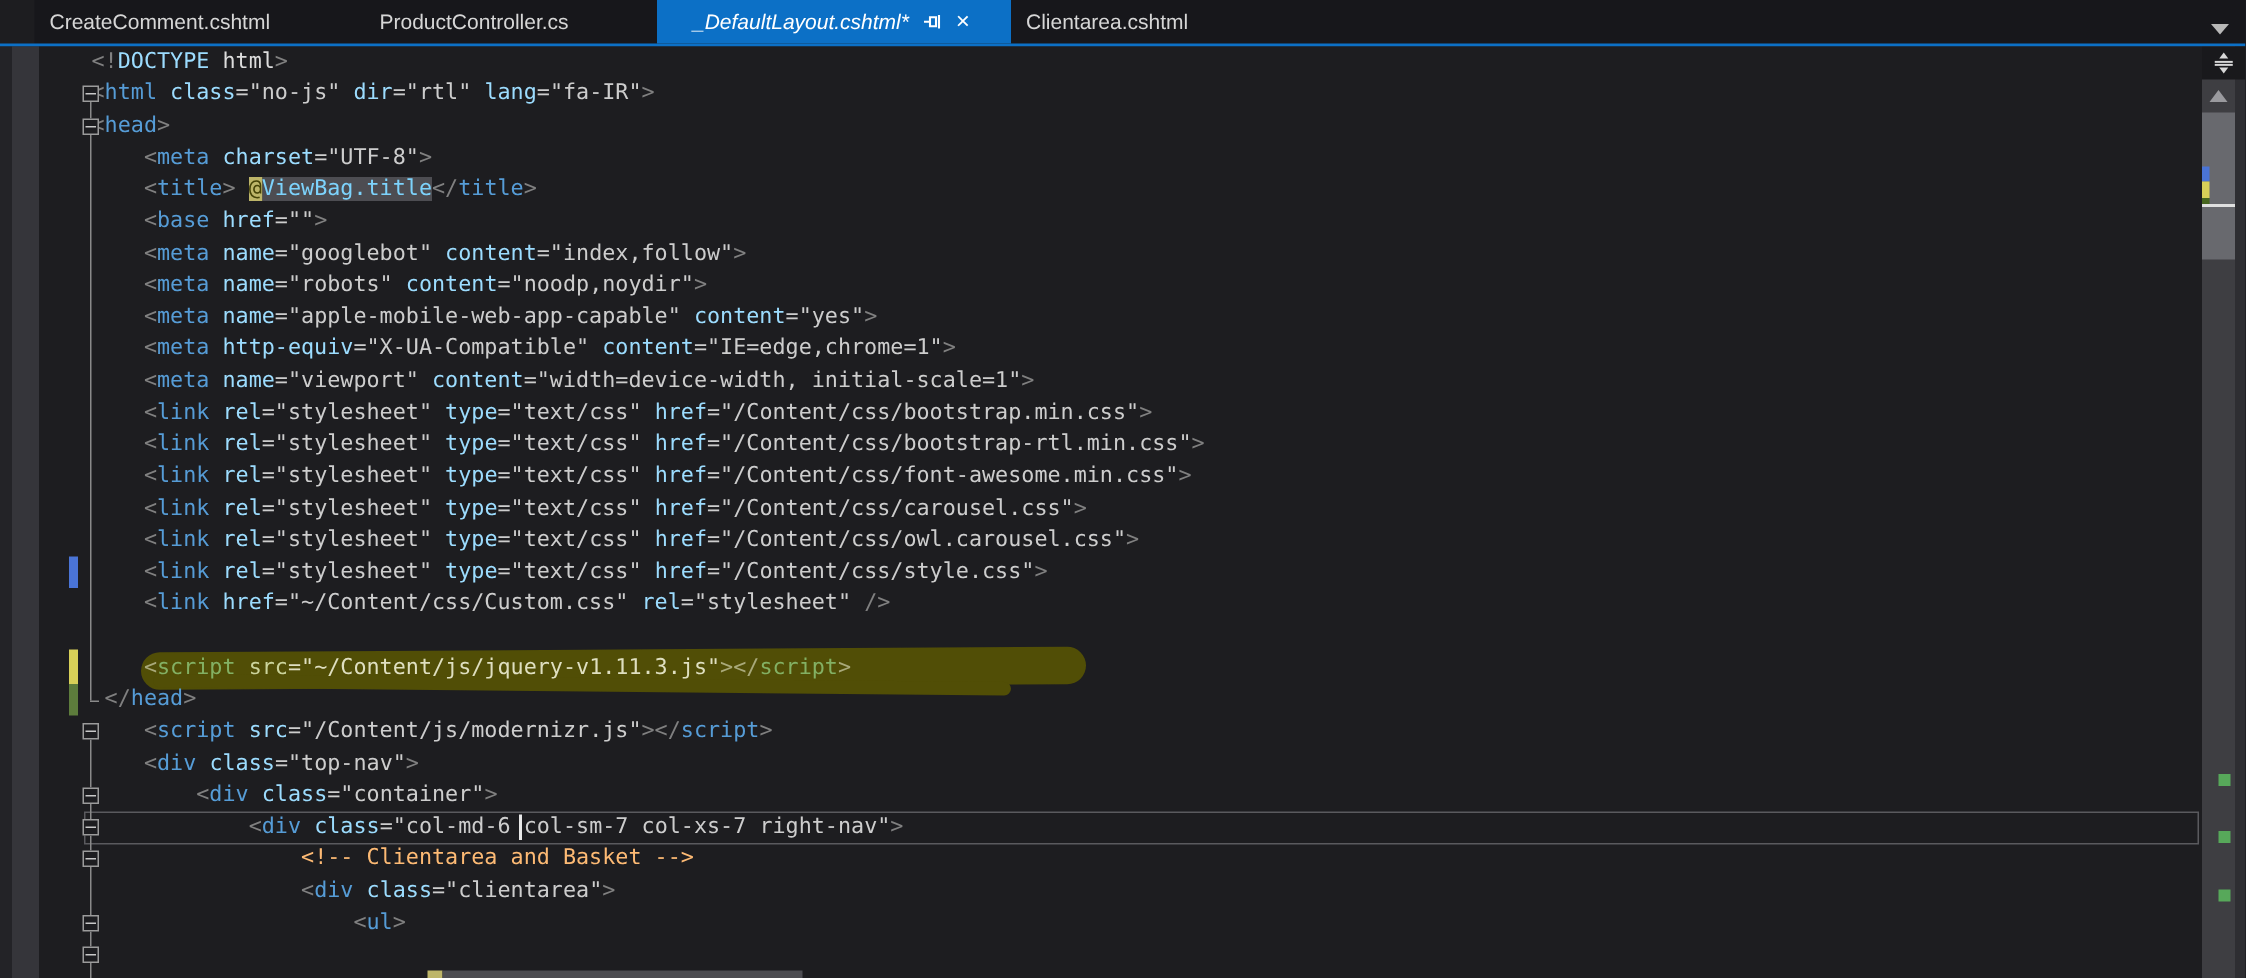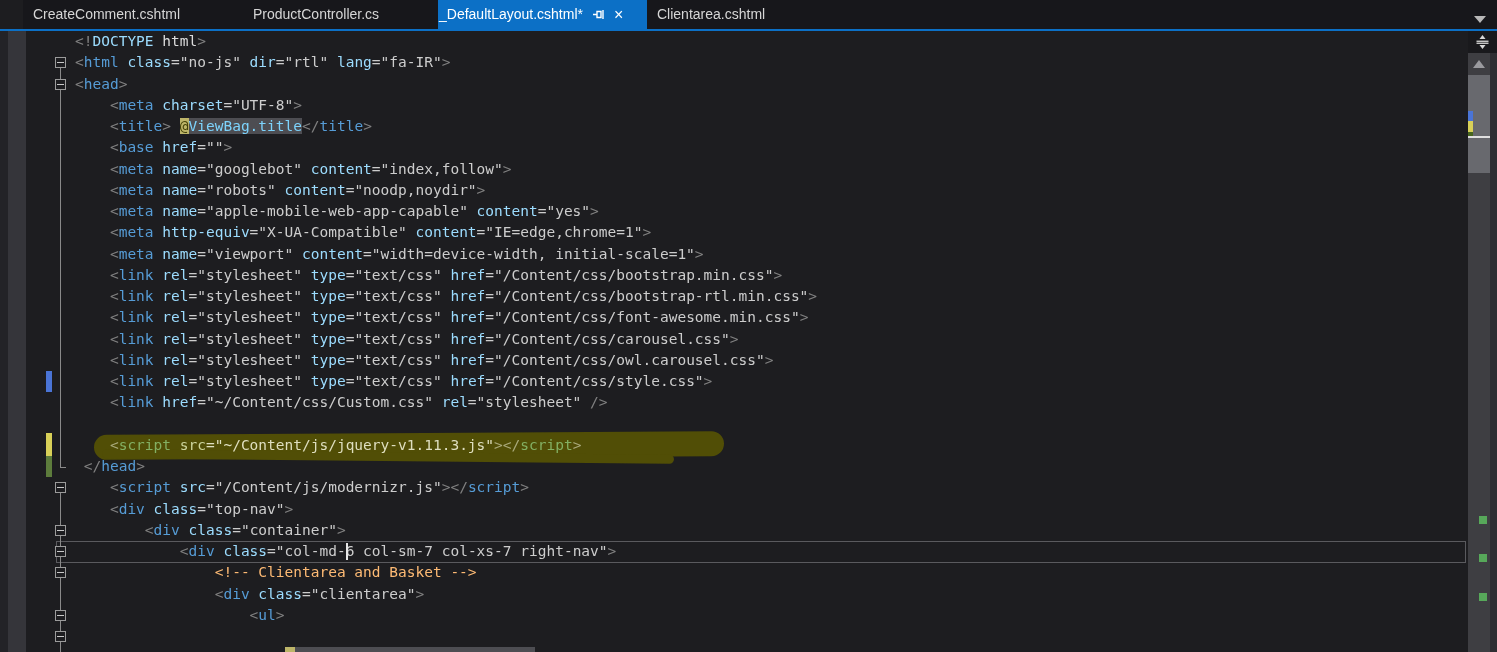--- a/index.html
+++ b/index.html
@@ -5,34 +5,34 @@
   html,body{margin:0;padding:0;background:#1d1d20;}
   body{width:1497px;height:652px;overflow:hidden;font-family:"Liberation Sans",sans-serif;}
   .stage{position:relative;width:1497px;height:652px;background:#1d1d20;}
 
   
   .tabbar{position:absolute;left:0;top:0;width:1497px;height:29px;background:#17171b;display:flex;margin-left:23px;}
   .tab{height:29px;line-height:29px;font-size:14px;color:#d6d6d6;padding:0 0 0 10px;box-sizing:border-box;
        white-space:nowrap;overflow:hidden;}
   .tab.t1{width:220px;}
   .tab.t2{width:195px;}
-  .tab.active{width:209px;background:#0c70c6;color:#ffffff;display:flex;align-items:center;gap:9px;padding:0 1px;}
+  .tab.active{width:236px;background:#0c70c6;color:#ffffff;display:flex;align-items:center;gap:9px;padding:0 24px;font-style:italic;}
   .tab.t4{width:160px;}
   .tab-underline{position:absolute;left:0;top:29px;width:1497px;height:2px;background:#0c70c6;}
   .tab-close{font-size:16px;line-height:29px;color:#ffffff;}
   .chevron{position:absolute;left:1474px;top:16px;width:0;height:0;
            border-left:6px solid transparent;border-right:6px solid transparent;border-top:7px solid #b8b8b8;}
 
   
   .left-strip{position:absolute;left:0;top:31px;width:8px;height:621px;background:#232327;}
   .glyph-margin{position:absolute;left:8px;top:31px;width:18px;height:621px;background:#35353a;}
   .editor-bg{position:absolute;left:26px;top:31px;width:1442px;height:621px;background:#1d1d20;}
 
   
-  .code{position:absolute;left:75px;top:31px;z-index:3;}
+  .code{position:absolute;left:61px;top:31px;z-index:3;}
   .cl{height:21.25px;white-space:pre;font-family:"DejaVu Sans Mono","Liberation Mono",monospace;
       font-size:14.5px;line-height:21.25px;color:#dcdcdc;}
   .tk-d{color:#808080}.tk-t{color:#569cd6}.tk-a{color:#9cdcfe}.tk-v{color:#cdcdcd}
   .tk-w{color:#dcdcdc}.tk-c{color:#fdba74}.tk-k{color:#9cdcfe}
   .tk-ra{background:#bdb569;color:#454308;}
   .tk-rc{background:#4d4d52;color:#7dd3fc;}
   .tk-hd{color:#a9a97a}.tk-ht{color:#83b063}.tk-ha{color:#ccd49c}.tk-hv{color:#dfdfc0}
 
   
   .fold-box{position:absolute;left:55px;width:9px;height:9px;border:1px solid #9b9b9b;background:#1d1d20;z-index:4;}

